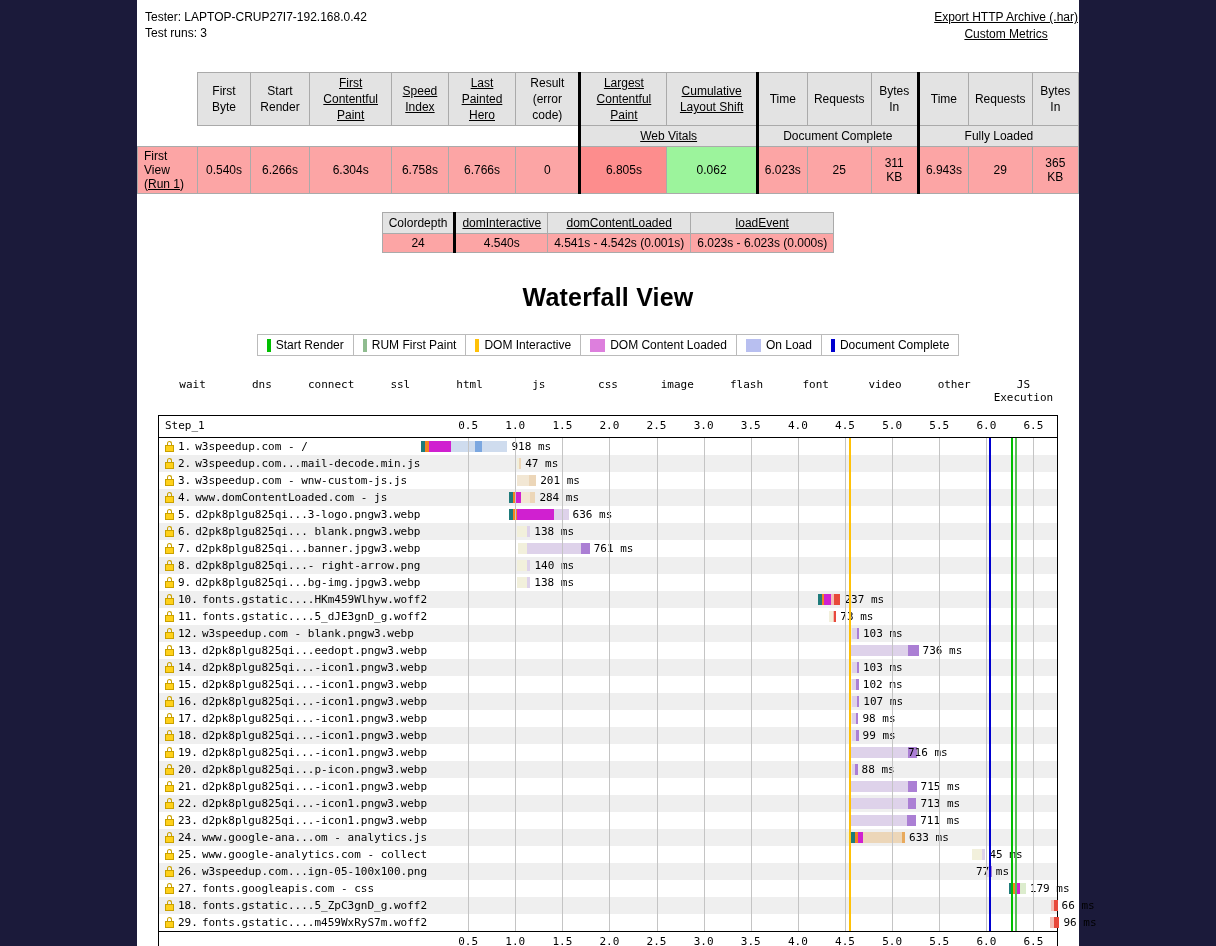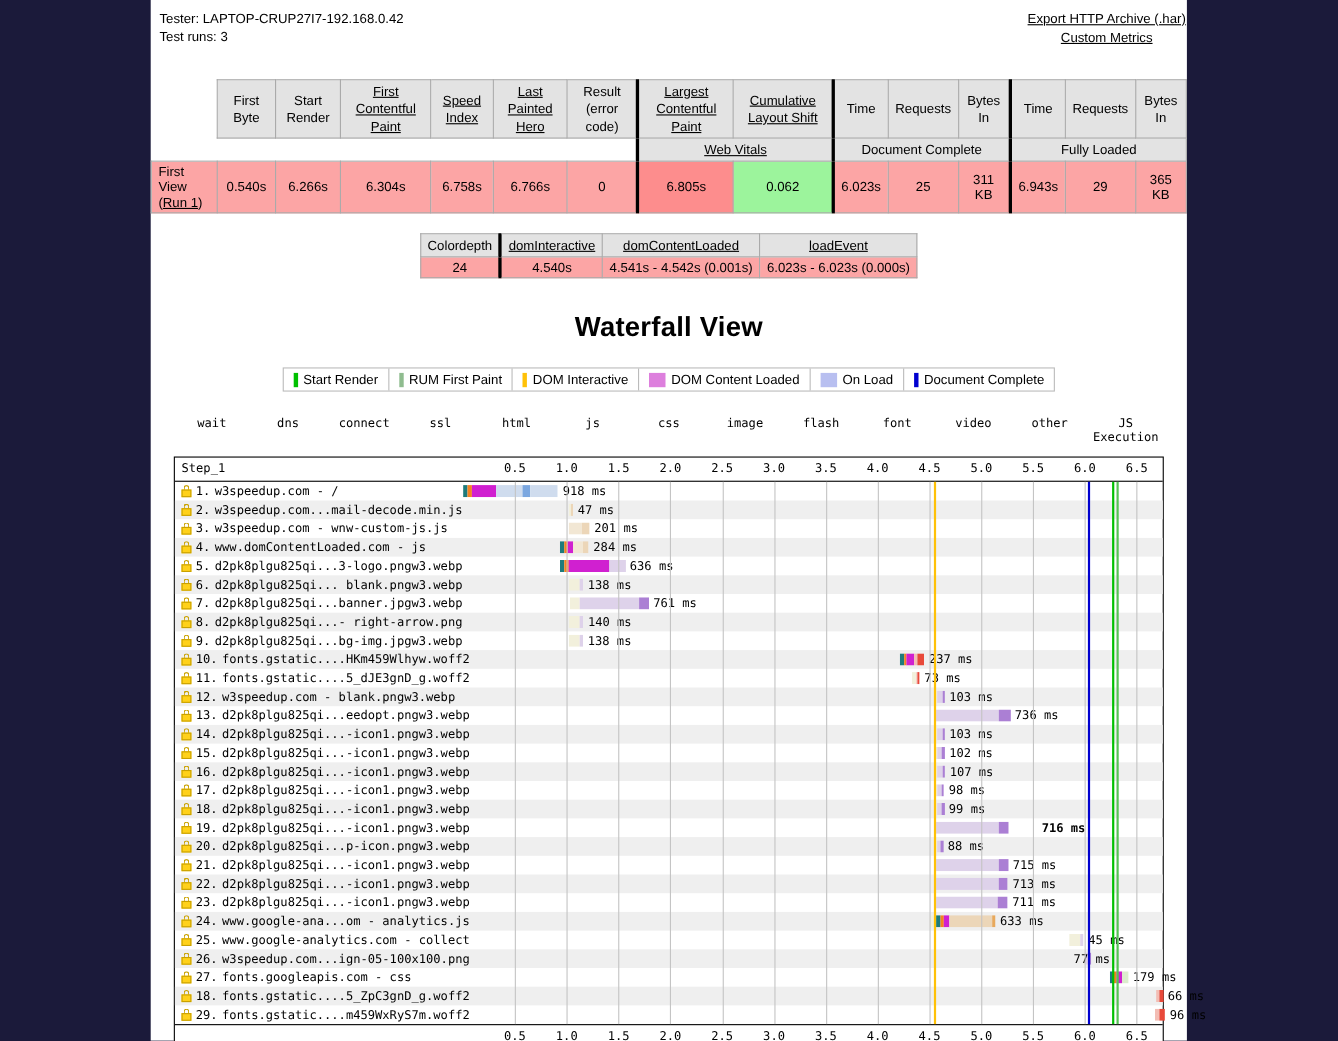--- a/index.html
+++ b/index.html
@@ -669,21 +669,21 @@
             </span>
             <span>19.</span>
             <span>d2pk8plgu825qi...-icon1.pngw3.webp</span>
           </div>
           <div class="track">
             <div class="bar" style="left: 428.24px; width: 67.4631px;">
               <i style="background: rgb(242, 240, 220); width: 2%;"></i>
               <i style="background: rgb(222, 210, 234); width: 85%;"></i>
               <i style="background: rgb(171, 127, 212); width: 13%;"></i>
             </div>
-            <div class="ms" style="left: 526px; font-weight: bold;">716 ms</div>
+            <div class="ms" style="left: 487px;">716 ms</div>
           </div>
         </div>
         <div class="row alt">
           <div class="lbl">
             <span class="lock">
               <b></b>
               <i></i>
             </span>
             <span>20.</span>
             <span>d2pk8plgu825qi...p-icon.pngw3.webp</span>

